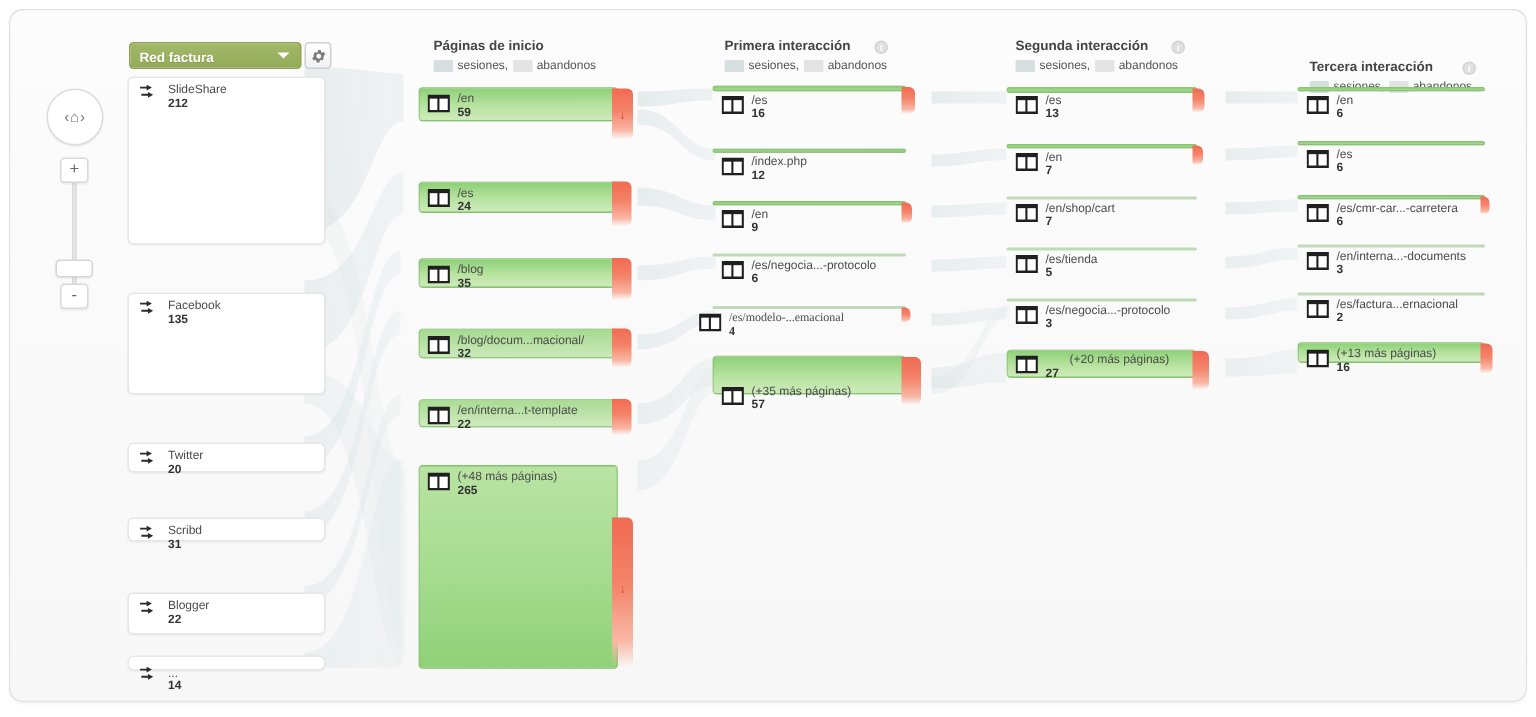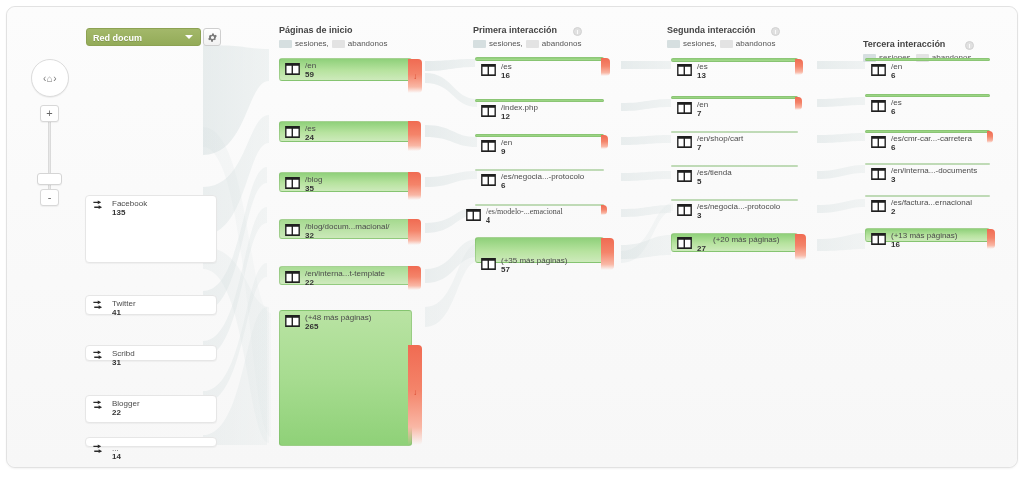--- a/index.html
+++ b/index.html
@@ -90,21 +90,21 @@
   .gear-btn {
     position: absolute; left: 196px; top: 21px;
     width: 18px; height: 18px;
     background: linear-gradient(180deg,#ffffff,#f1f1f1);
     border: 1px solid #cfcfcf; border-radius: 3px;
     display: flex; align-items: center; justify-content: center;
   }
   .gear-btn svg { display: block; }
 
   
-  .col-head { position: absolute; }
+  .col-head { position: absolute; margin-left: 10px; }
   .col-head .title {
     font-size: 9px; font-weight: bold; color: #444;
     white-space: nowrap;
   }
   .col-head .legend {
     margin-top: 4px; font-size: 8px; color: #555;
     display: flex; align-items: center; gap: 3px; white-space: nowrap;
   }
   .swatch { display: inline-block; width: 13px; height: 8px; border-radius: 1px; }
   .swatch.sessions { background: #d6dfe0; }
@@ -230,21 +230,21 @@
         </div>
         <div class="zoom-track">
           <div class="rail"></div>
           <div class="sqbtn plus">+</div>
           <div class="zoom-handle"></div>
           <div class="sqbtn minus">-</div>
         </div>
       </div>
 
       <div class="dim-select">
-        <span>Red docum</span>
+        <span>Red factura</span>
         <span class="caret"></span>
       </div>
       <div class="gear-btn">
         <svg width="11" height="11" viewBox="0 0 24 24">
           <path fill="#7a7a7a" d="M19.4 13a7.6 7.6 0 000-2l2.1-1.6-2-3.5-2.5 1a7.7 7.7 0 00-1.7-1L15 3H11l-.3 2.9c-.6.2-1.2.6-1.7 1l-2.5-1-2 3.5L4.6 11a7.6 7.6 0 000 2l-2.1 1.6 2 3.5 2.5-1c.5.4 1.1.8 1.7 1L9 21h4l.3-2.9c.6-.2 1.2-.6 1.7-1l2.5 1 2-3.5-2.1-1.6zM12 15.5A3.5 3.5 0 1115.5 12 3.5 3.5 0 0112 15.5z"></path>
         </svg>
       </div>
 
       <div class="col-head" style="left:272px; top:18px;">
         <div class="title">Páginas de inicio</div>
@@ -282,37 +282,45 @@
         <div class="title">Tercera interacción</div>
         <div class="info-dot" style="left:102px; top:2px;"></div>
         <div class="legend">
           <span class="swatch sessions"></span>
           <span>sesiones,</span>
           <span class="swatch drop"></span>
           <span>abandonos</span>
         </div>
       </div>
 
+      <div class="node src" style="left:78px; top:44px; width:132px; height:112px;">
+        <svg class="arrowicon" viewBox="0 0 16 16">
+          <path fill="#2b2b2b" d="M1 2h6v1.5H1zM6 0.5l4 2.2-4 2.2z"></path>
+          <path fill="#2b2b2b" d="M2 7.5h6V9H2zM7 6l4 2.2-4 2.2z"></path>
+        </svg>
+        <span class="label">SlideShare</span>
+        <span class="value">212</span>
+      </div>
 
       <div class="node src" style="left:78px; top:188px; width:132px; height:68px;">
         <svg class="arrowicon" viewBox="0 0 16 16">
           <path fill="#2b2b2b" d="M1 2h6v1.5H1zM6 0.5l4 2.2-4 2.2z"></path>
           <path fill="#2b2b2b" d="M2 7.5h6V9H2zM7 6l4 2.2-4 2.2z"></path>
         </svg>
         <span class="label">Facebook</span>
         <span class="value">135</span>
       </div>
 
       <div class="node src" style="left:78px; top:288px; width:132px; height:20px;">
         <svg class="arrowicon" viewBox="0 0 16 16">
           <path fill="#2b2b2b" d="M1 2h6v1.5H1zM6 0.5l4 2.2-4 2.2z"></path>
           <path fill="#2b2b2b" d="M2 7.5h6V9H2zM7 6l4 2.2-4 2.2z"></path>
         </svg>
         <span class="label">Twitter</span>
-        <span class="value">41</span>
+        <span class="value">20</span>
       </div>
 
       <div class="node src" style="left:78px; top:338px; width:132px; height:16px;">
         <svg class="arrowicon" viewBox="0 0 16 16">
           <path fill="#2b2b2b" d="M1 2h6v1.5H1zM6 0.5l4 2.2-4 2.2z"></path>
           <path fill="#2b2b2b" d="M2 7.5h6V9H2zM7 6l4 2.2-4 2.2z"></path>
         </svg>
         <span class="label">Scribd</span>
         <span class="value">31</span>
       </div>

